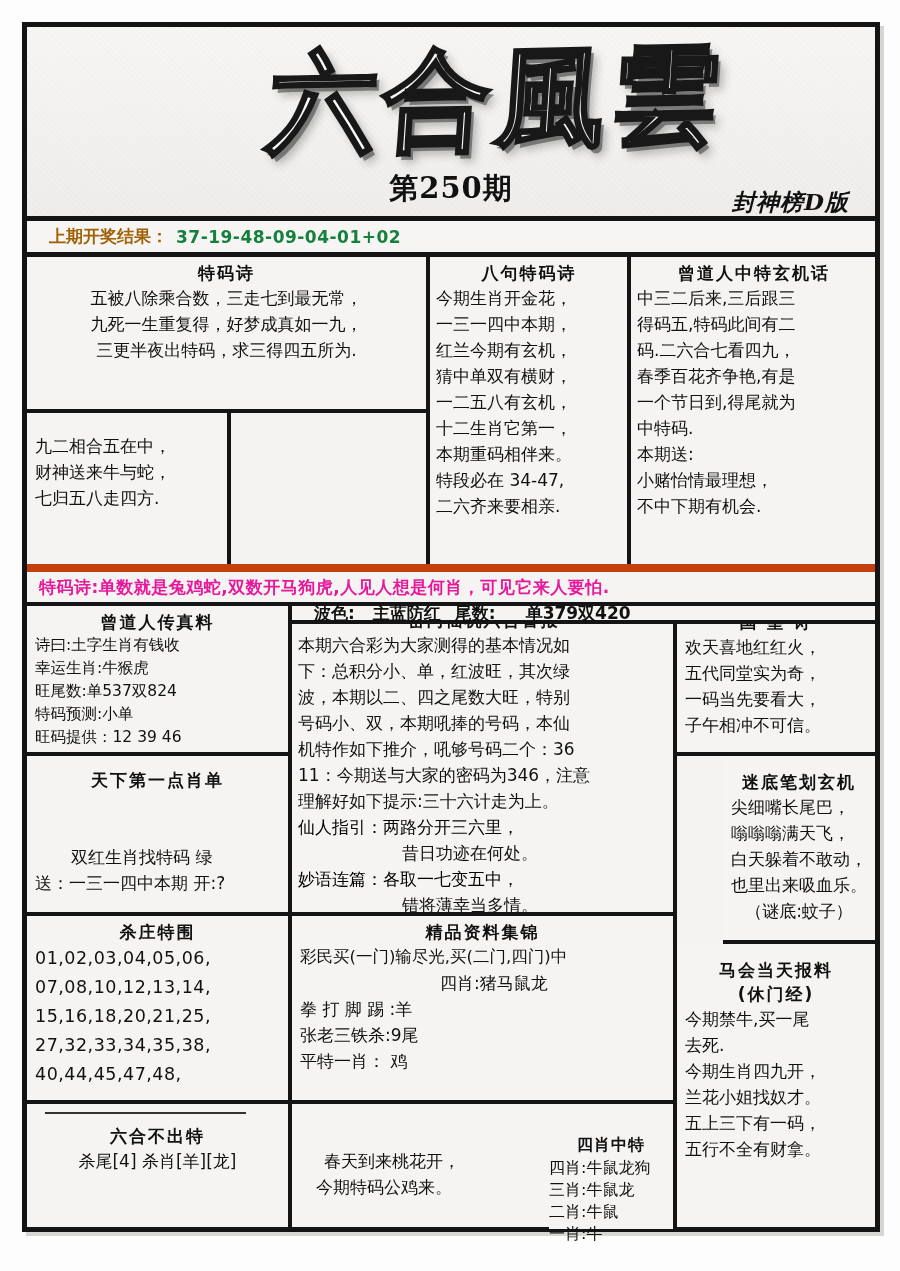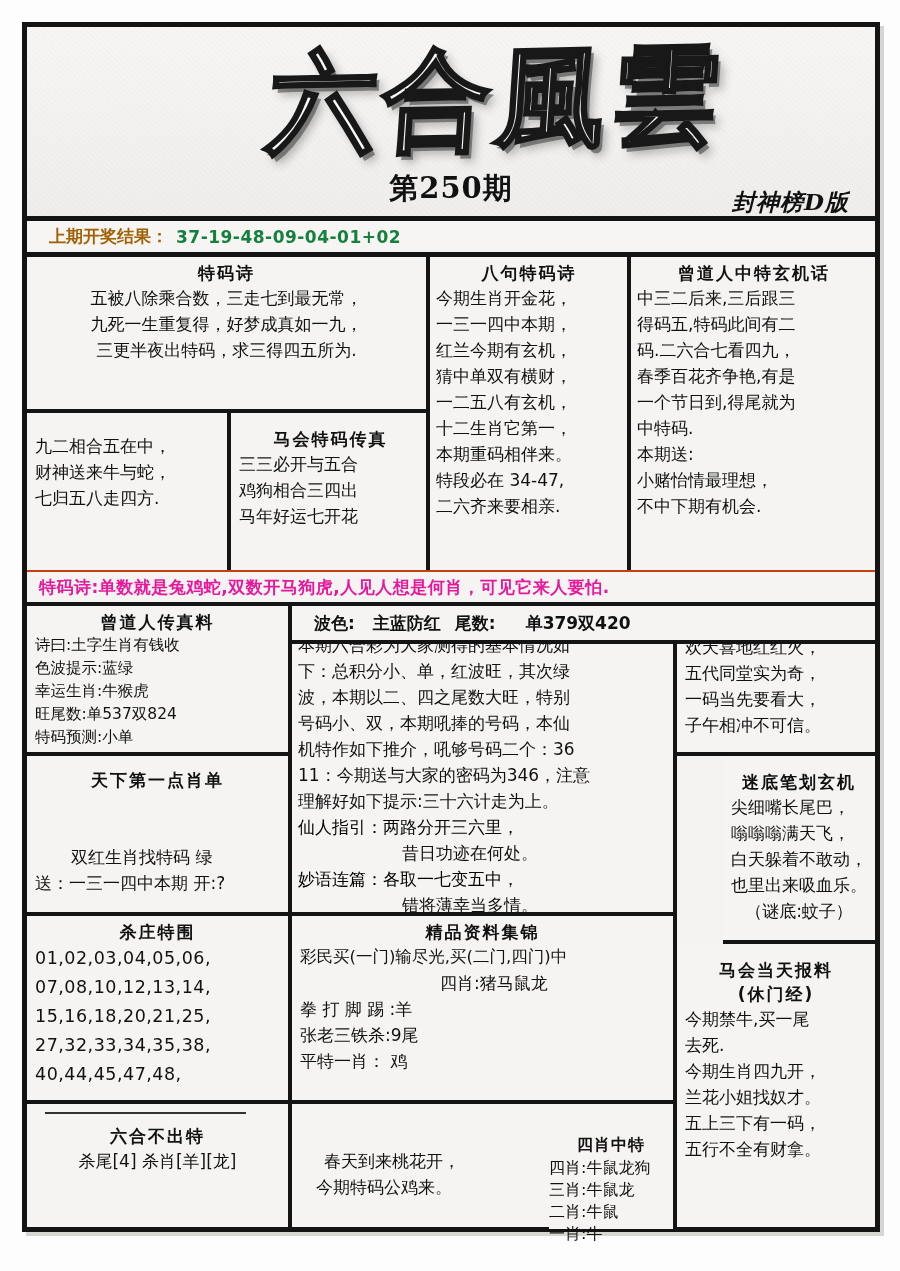--- a/index.html
+++ b/index.html
@@ -116,21 +116,21 @@
     white-space: nowrap;
     font-family: "DejaVu Sans","Liberation Sans",sans-serif;
   }
   .ln.sm { font-size: 15.5px; line-height: 23px; }
   .ln.c { text-align: center; }
   .ln.b { font-weight: bold; }
 
   
   .row1 {
     display: flex;
-    border-bottom: 2px solid #c2410c;
+    border-bottom: 8px solid #c2410c;
     height: 315px;
   }
   .r1-left  { width: 403px; border-right: 4px solid #141414; display:flex; flex-direction:column; }
   .r1-mid   { width: 201px; border-right: 4px solid #141414; padding: 4px 5px 0 6px; }
   .r1-right { flex: 1; padding: 4px 4px 0 6px; }
 
   .r1-left-top { height: 156px; border-bottom: 4px solid #141414; padding: 4px 6px 0 6px; }
   .r1-left-bot { flex:1; display:flex; }
   .r1-lb-a { width: 204px; border-right: 4px solid #141414; padding: 20px 6px 0 8px; }
   .r1-lb-b { flex:1; padding: 14px 4px 0 8px; }
@@ -219,26 +219,20 @@
           <div class="hd">特码诗</div>
           <div class="ln c">五被八除乘合数，三走七到最无常，</div>
           <div class="ln c">九死一生重复得，好梦成真如一九，</div>
           <div class="ln c">三更半夜出特码，求三得四五所为.</div>
         </div>
         <div class="r1-left-bot">
           <div class="r1-lb-a cell">
             <div class="ln">九二相合五在中，</div>
             <div class="ln">财神送来牛与蛇，</div>
             <div class="ln">七归五八走四方.</div>
-          </div>
-          <div class="r1-lb-b cell">
-            <div class="hd">马会特码传真</div>
-            <div class="ln">三三必开与五合</div>
-            <div class="ln">鸡狗相合三四出</div>
-            <div class="ln">马年好运七开花</div>
           </div>
         </div>
       </div>
 
       <div class="r1-mid cell">
         <div class="hd">八句特码诗</div>
         <div class="ln">今期生肖开金花，</div>
         <div class="ln">一三一四中本期，</div>
         <div class="ln">红兰今期有玄机，</div>
         <div class="ln">猜中单双有横财，</div>
@@ -267,21 +261,20 @@
       <span class="mtxt">特码诗:单数就是兔鸡蛇,双数开马狗虎,人见人想是何肖，可见它来人要怕.</span>
     </div>
 
     <div class="lower">
 
       <div class="col-a">
 
         <div class="a1 bb cell pad">
           <div class="hd">曾道人传真料</div>
           <div class="ln sm">诗曰:土字生肖有钱收</div>
-          <div class="ln sm">色波提示:蓝绿</div>
           <div class="ln sm">幸运生肖:牛猴虎</div>
           <div class="ln sm">旺尾数:单537双824</div>
           <div class="ln sm">特码预测:小单</div>
           <div class="ln sm">旺码提供：12 39 46</div>
         </div>
 
         <div class="a2 bb cell pad">
           <div class="hd" style="margin-top:8px;">天下第一点肖单</div>
           <div class="ln" style="margin-top:52px; padding-left:36px;">双红生肖找特码 绿</div>
           <div class="ln">送：一三一四中本期  开:?</div>
@@ -368,21 +361,21 @@
           <div class="ln">今期禁牛,买一尾</div>
           <div class="ln">去死.</div>
           <div class="ln">今期生肖四九开，</div>
           <div class="ln">兰花小姐找奴才。</div>
           <div class="ln">五上三下有一码，</div>
           <div class="ln">五行不全有财拿。</div>
         </div>
       </div>
     </div>
 
-    <div style="position:absolute; left:261px; top:579px; right:0; height:38px; background:#f5f4f2; border-bottom:4px solid #141414; border-left:4px solid #141414; display:flex; align-items:center;">
+    <div style="position:absolute; left:261px; top:579px; right:0; height:18px; background:#f5f4f2; border-bottom:4px solid #141414; border-left:4px solid #141414; display:flex; align-items:center;">
       <span class="ln b" style="padding-left:22px;">波色:</span>
       <span class="ln b" style="padding-left:18px;">主蓝防红</span>
       <span class="ln b" style="padding-left:14px;">尾数:</span>
       <span class="ln b" style="padding-left:30px;">单379双420</span>
     </div>
 
     <div style="position:absolute; left:522px; top:1106px; width:124px; height:96px; background:#f5f4f2;">
       <div class="hd" style="font-size:16px; letter-spacing:1px;">四肖中特</div>
       <div class="ln" style="font-size:16px; line-height:22px;">四肖:牛鼠龙狗</div>
       <div class="ln" style="font-size:16px; line-height:22px;">三肖:牛鼠龙</div>

